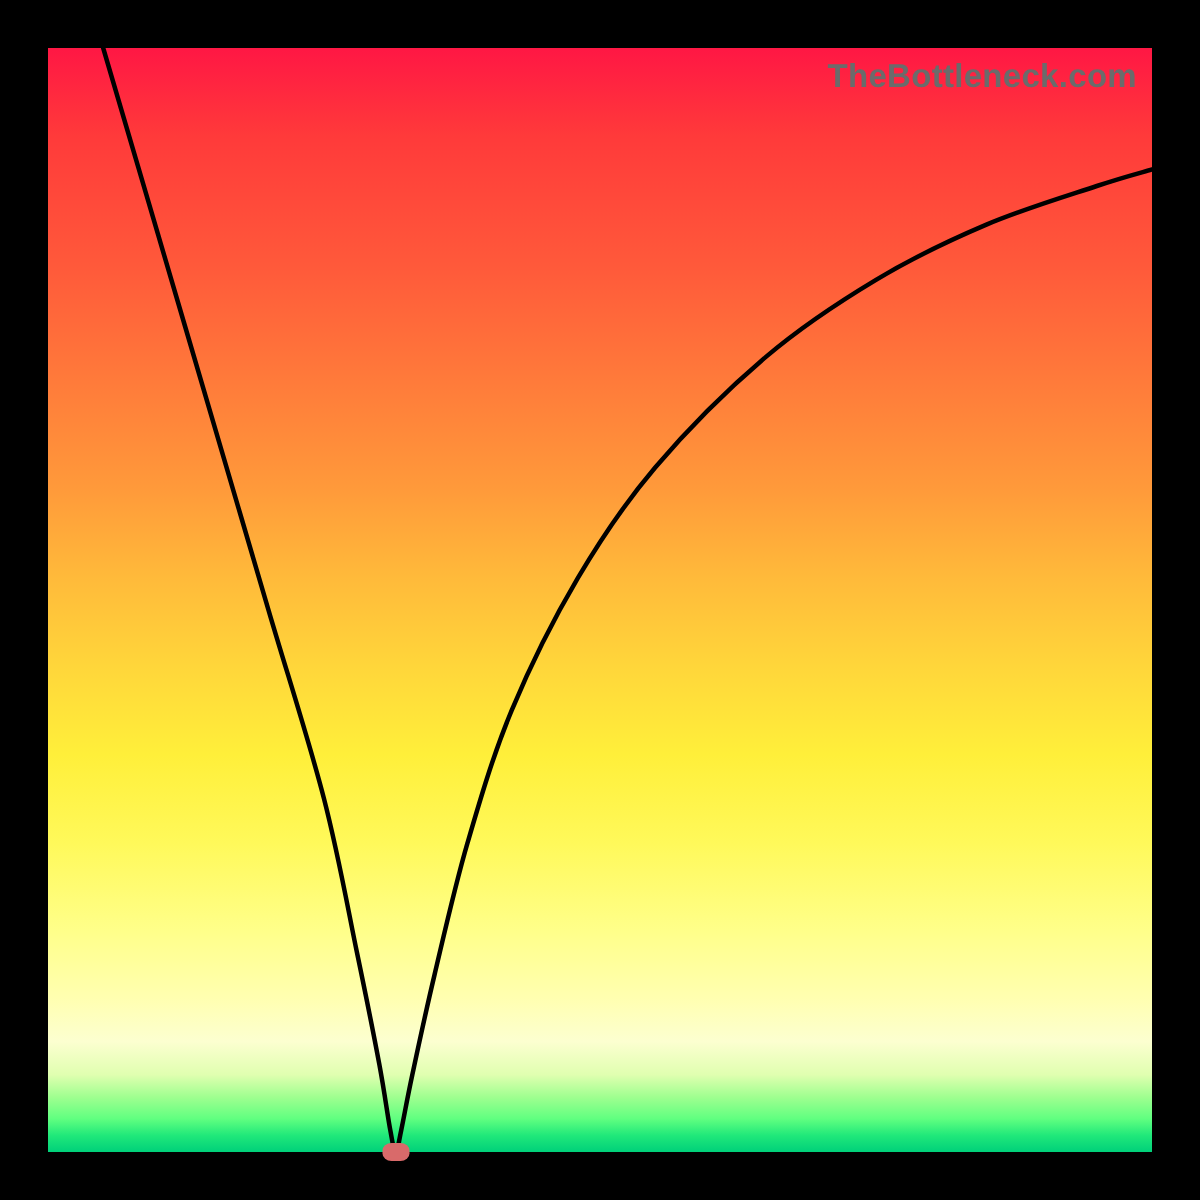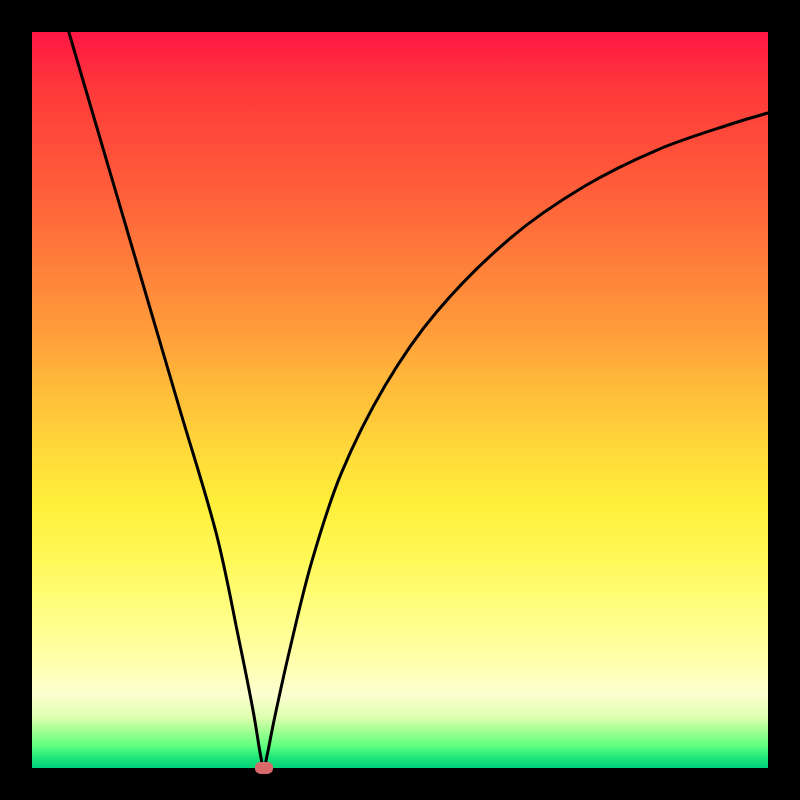--- a/index.html
+++ b/index.html
@@ -60,18 +60,19 @@
     border-radius: 6px / 5px;
     background: #d96a6a;
     transform: translate(-50%, -50%);
   }
 </style>
 </head>
 <body>
 
 <div class="frame">
   <div class="plot-area">
+    <div class="watermark">TheBottleneck.com</div>
     <svg class="curve" viewBox="0 0 736 736" preserveAspectRatio="none">
       <path id="curve-path" fill="none" stroke="#000" stroke-width="3" stroke-linecap="round" stroke-linejoin="round" d="M 36.80 0.00 C 42.93 20.85, 61.33 83.41, 73.60 125.12 C 85.87 166.83, 98.13 208.53, 110.40 250.24 C 122.67 291.95, 134.93 333.65, 147.20 375.36 C 159.47 417.07, 174.19 462.45, 184.00 500.48 C 193.81 538.51, 199.95 574.08, 206.08 603.52 C 212.21 632.96, 217.12 657.49, 220.80 677.12 C 224.48 696.75, 226.32 711.47, 228.16 721.28 C 230.00 731.09, 230.61 736.00, 231.84 736.00 C 233.07 736.00, 233.68 729.87, 235.52 721.28 C 237.36 712.69, 239.20 701.65, 242.88 684.48 C 246.56 667.31, 251.47 644.00, 257.60 618.24 C 263.73 592.48, 271.09 559.36, 279.68 529.92 C 288.27 500.48, 296.85 471.04, 309.12 441.60 C 321.39 412.16, 337.33 380.27, 353.28 353.28 C 369.23 326.29, 383.95 304.21, 404.80 279.68 C 425.65 255.15, 453.87 226.93, 478.40 206.08 C 502.93 185.23, 527.47 169.28, 552.00 154.56 C 576.53 139.84, 601.07 128.19, 625.60 117.76 C 650.13 107.33, 680.80 98.13, 699.20 92.00 C 717.60 85.87, 729.87 82.80, 736.00 80.96"></path>
     </svg>
     <div id="marker" class="marker" style="left: 231.84px; top: 736px; background: rgb(217, 106, 106);"></div>
   </div>
 </div>
 
 </body></html>

